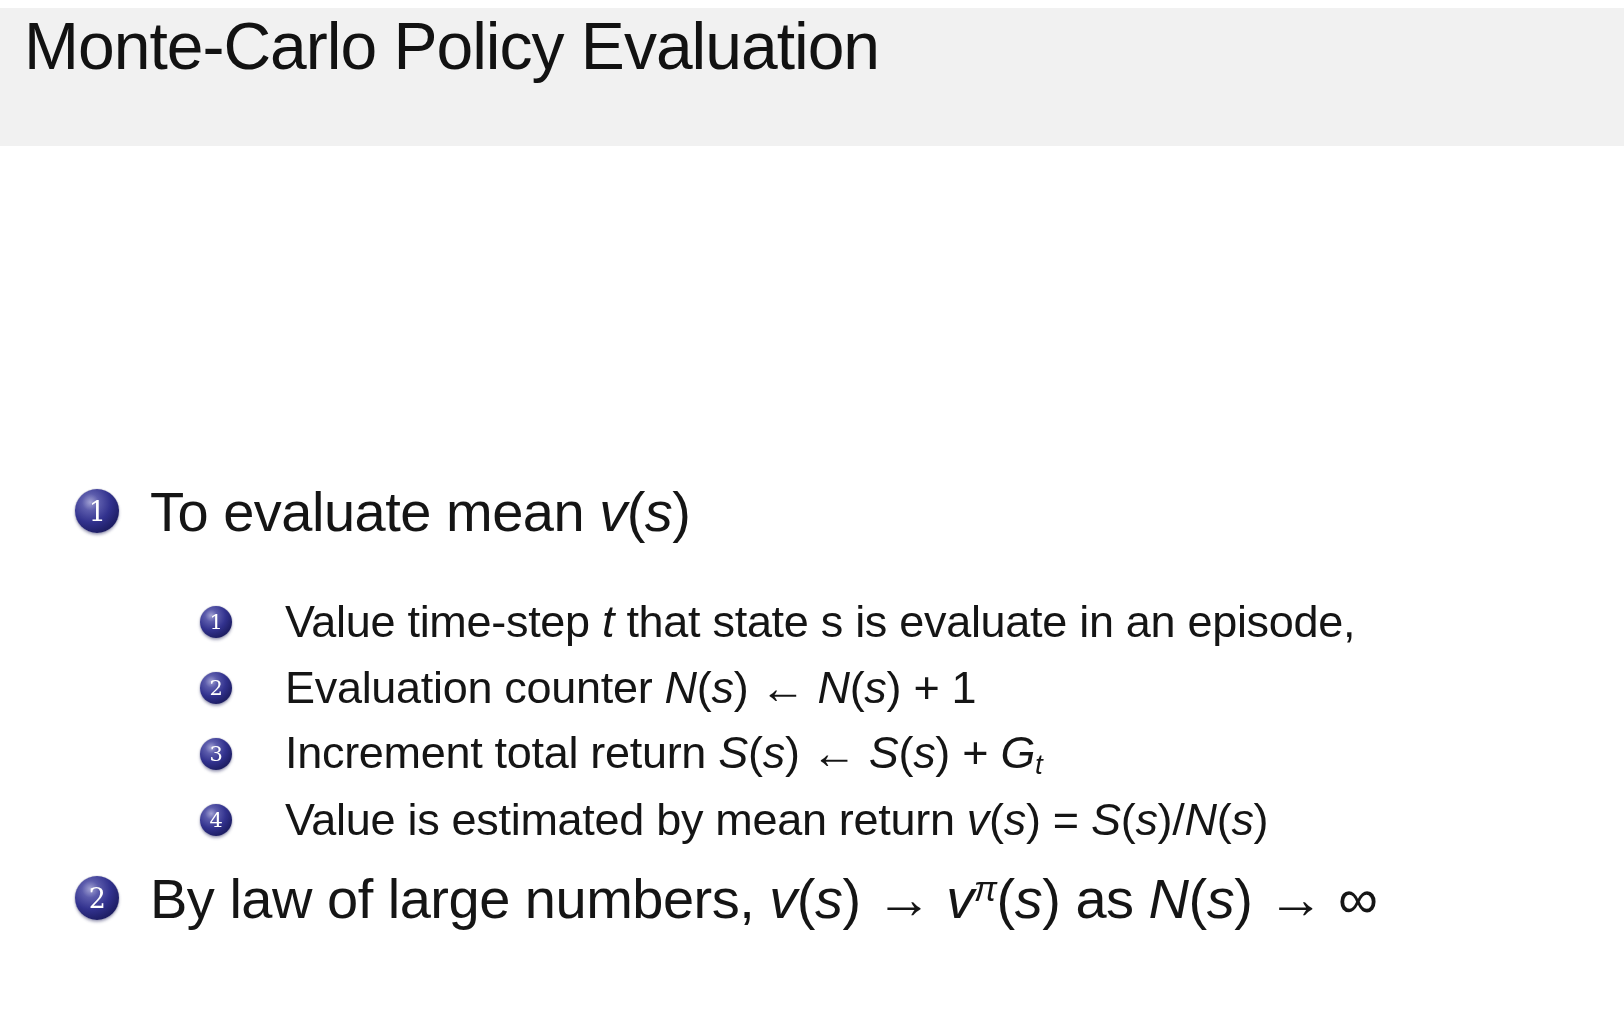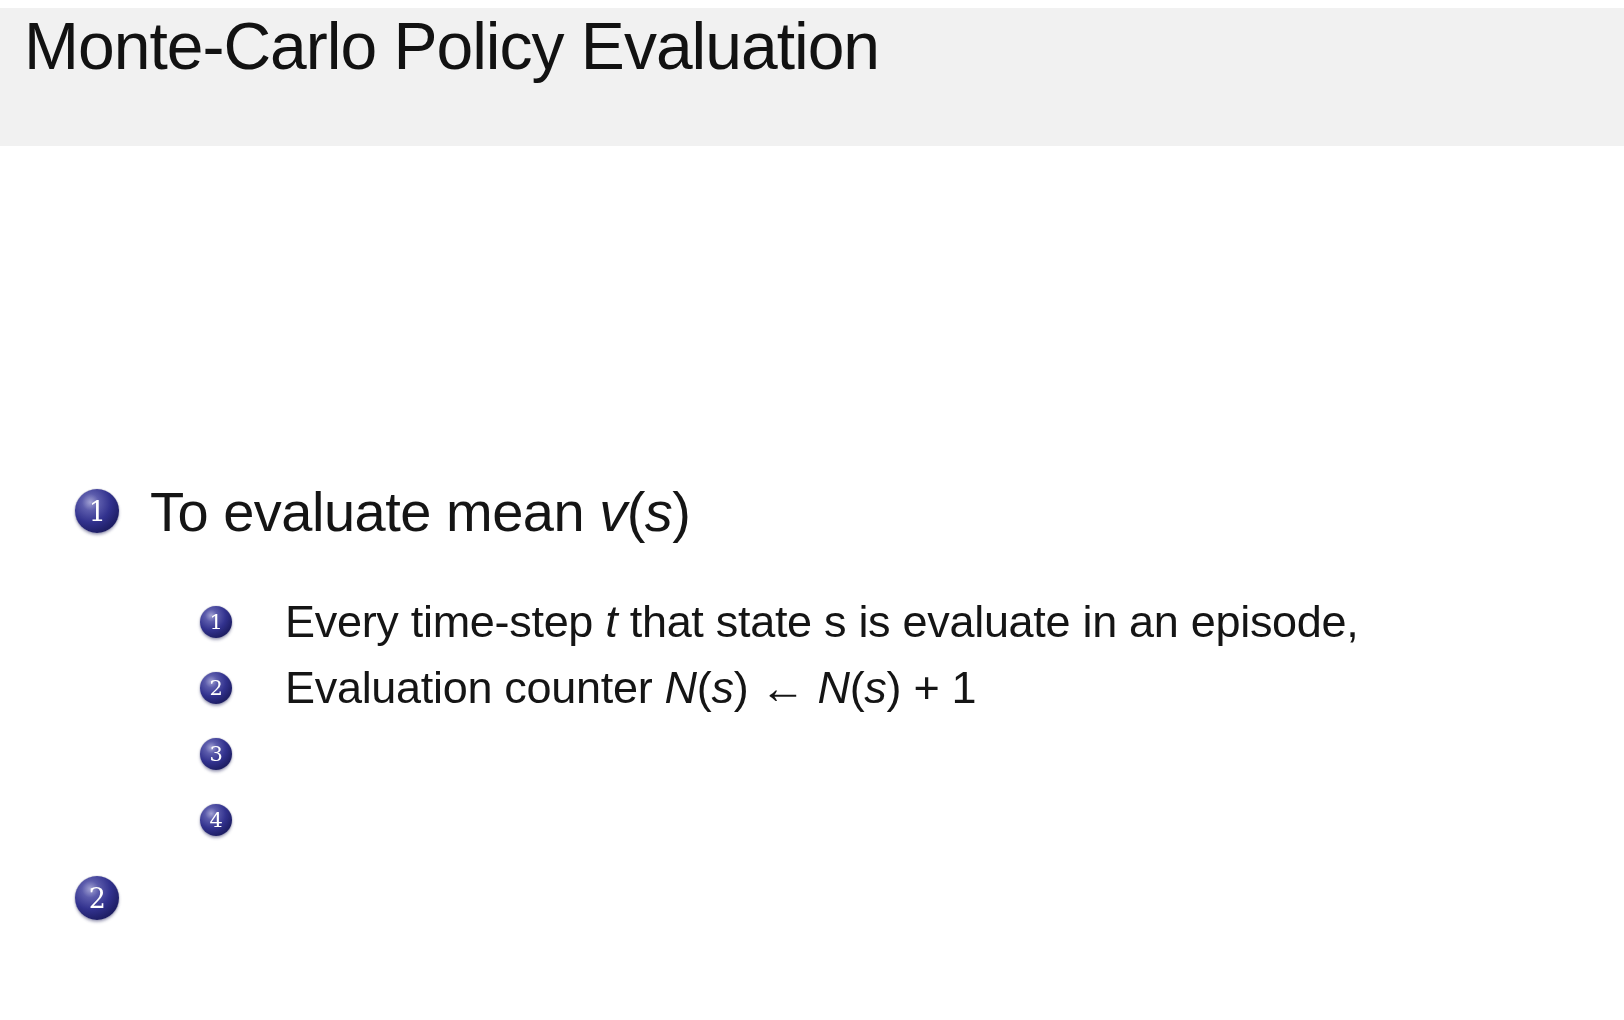--- a/index.html
+++ b/index.html
@@ -79,41 +79,44 @@
     <span class="ball ball-lg">
       <span>1</span>
     </span>
     <span><span>To evaluate mean </span><span class="mi">v</span><span>(</span><span class="mi">s</span><span>)</span></span>
   </div>
 
   <div class="item-row subitem-1 lvl2">
     <span class="ball ball-sm">
       <span>1</span>
     </span>
-    <span><span>Every time-step </span><span class="mi">t</span><span> that state s is evaluate in an episode,</span></span>
+    <span><span>Value time-step </span><span class="mi">t</span><span> that state s is evaluate in an episode,</span></span>
   </div>
 
   <div class="item-row subitem-2 lvl2">
     <span class="ball ball-sm">
       <span>2</span>
     </span>
     <span><span>Evaluation counter </span><span class="mi">N</span><span>(</span><span class="mi">s</span><span>) ← </span><span class="mi">N</span><span>(</span><span class="mi">s</span><span>) + 1</span></span>
   </div>
 
   <div class="item-row subitem-3 lvl2">
     <span class="ball ball-sm">
       <span>3</span>
     </span>
+    <span><span>Increment total return </span><span class="mi">S</span><span>(</span><span class="mi">s</span><span>) ← </span><span class="mi">S</span><span>(</span><span class="mi">s</span><span>) + </span><span class="mi">G</span><span class="mi msub">t</span></span>
   </div>
 
   <div class="item-row subitem-4 lvl2">
     <span class="ball ball-sm">
       <span>4</span>
     </span>
+    <span><span>Value is estimated by mean return </span><span class="mi">v</span><span>(</span><span class="mi">s</span><span>) = </span><span class="mi">S</span><span>(</span><span class="mi">s</span><span>)/</span><span class="mi">N</span><span>(</span><span class="mi">s</span><span>)</span></span>
   </div>
 
   <div class="item-row item-2 lvl1">
     <span class="ball ball-lg">
       <span>2</span>
     </span>
+    <span><span>By law of large numbers, </span><span class="mi">v</span><span>(</span><span class="mi">s</span><span>) → </span><span class="mi">v</span><span class="mi msup">π</span><span>(</span><span class="mi">s</span><span>) as </span><span class="mi">N</span><span>(</span><span class="mi">s</span><span>) → ∞</span></span>
   </div>
 
 </div>
 
 </body></html>

